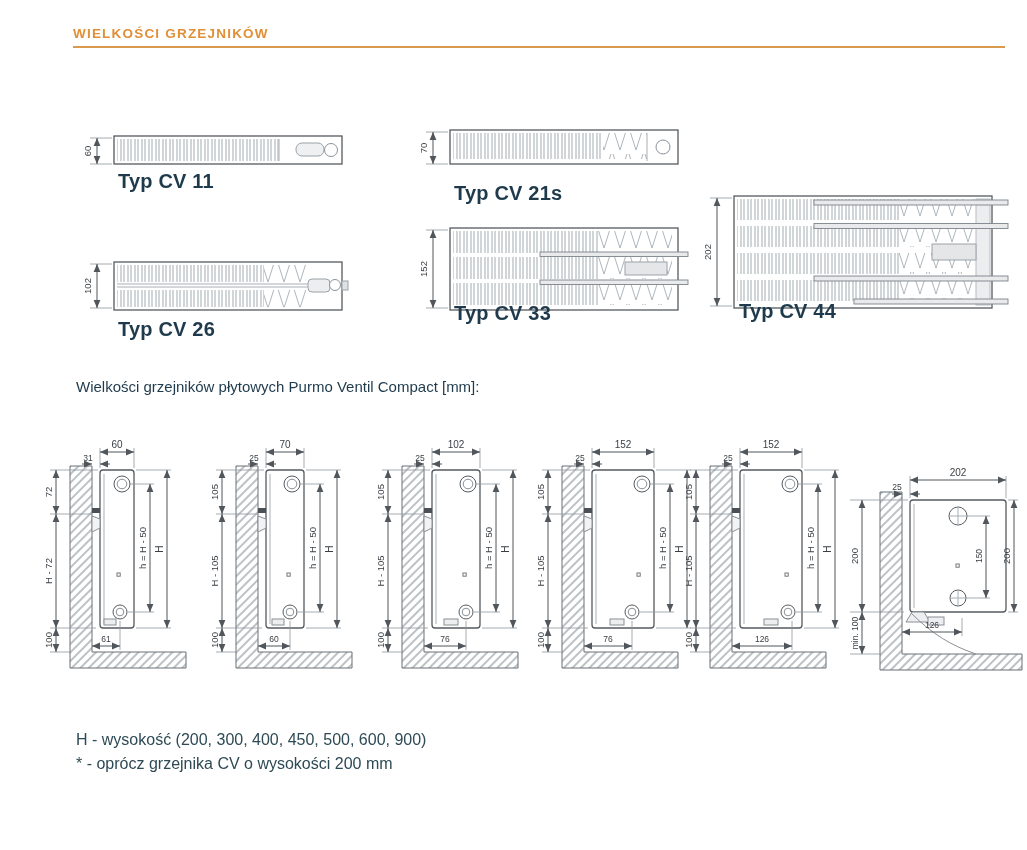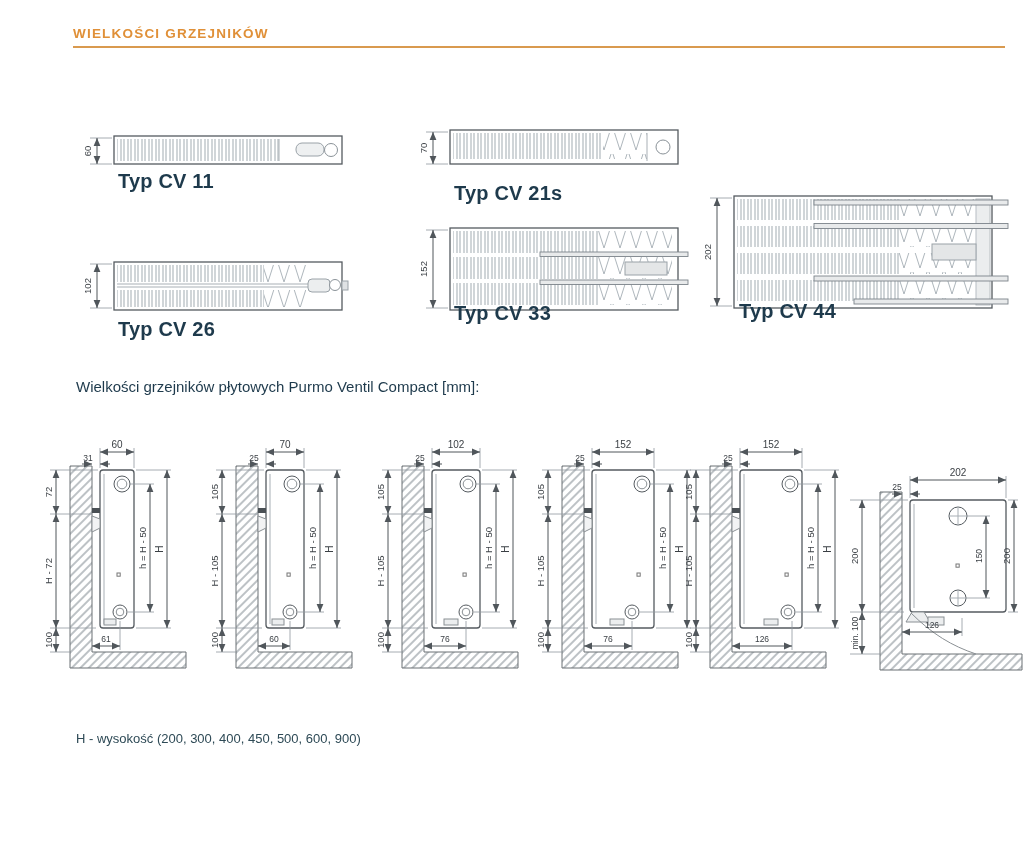--- a/index.html
+++ b/index.html
@@ -2,21 +2,21 @@
 <html><head>
 <meta charset="utf-8">
 <style>
   html,body{margin:0;padding:0;background:#fff;}
   body{width:1027px;height:850px;position:relative;font-family:"Liberation Sans",sans-serif;overflow:hidden;}
   .abs{position:absolute;margin-left:28px;}
   .hdr-title{color:#E09038;font-size:13.5px;font-weight:bold;letter-spacing:1.2px;}
   .hdr-line{height:2px;background:#D99A4F;}
   .type-label{color:#1E3A4C;font-weight:bold;font-size:20px;letter-spacing:0.2px;}
   .section-title{color:#1E3A4C;font-weight:normal;font-size:15px;}
-  .footnotes{color:#2E4A56;font-size:13px;}
+  .footnotes{color:#2E4A56;font-size:16px;}
   .footnotes div{margin-bottom:6px;}
   svg{position:absolute;overflow:visible;}
   .ext{stroke:#9098a0;stroke-width:0.8;}
   .dim{stroke:#50565b;stroke-width:1;}
   .body-stroke{stroke:#555b60;stroke-width:1.3;fill:#fff;}
   .thin{stroke:#a8afb5;stroke-width:1;}
   text.dtxt{fill:#3a3f44;font-size:10px;font-family:"Liberation Sans",sans-serif;}
   text.sm{font-size:8.5px;}
   text.md{font-size:9.5px;}
 </style>
@@ -404,13 +404,14 @@
     <line class="dim" x1="174" y1="38" x2="174" y2="150" marker-start="url(#arr)" marker-end="url(#arr)"></line>
     <text class="dtxt md" text-anchor="middle" transform="rotate(-90 170 94)" x="170" y="94">200</text>
     <line class="ext" x1="122" y1="156" x2="122" y2="174"></line>
     <line class="dim" x1="62" y1="170" x2="122" y2="170" marker-start="url(#arr)" marker-end="url(#arr)"></line>
     <text class="dtxt sm" text-anchor="middle" x="92" y="166">126</text>
   </g>
 </svg>
 
 <div class="abs footnotes" style="left:48px;top:731px">
   <div>H - wysokość (200, 300, 400, 450, 500, 600, 900)</div>
+  <div>* - oprócz grzejnika CV o wysokości 200 mm</div>
 </div>
 
 </body></html>

